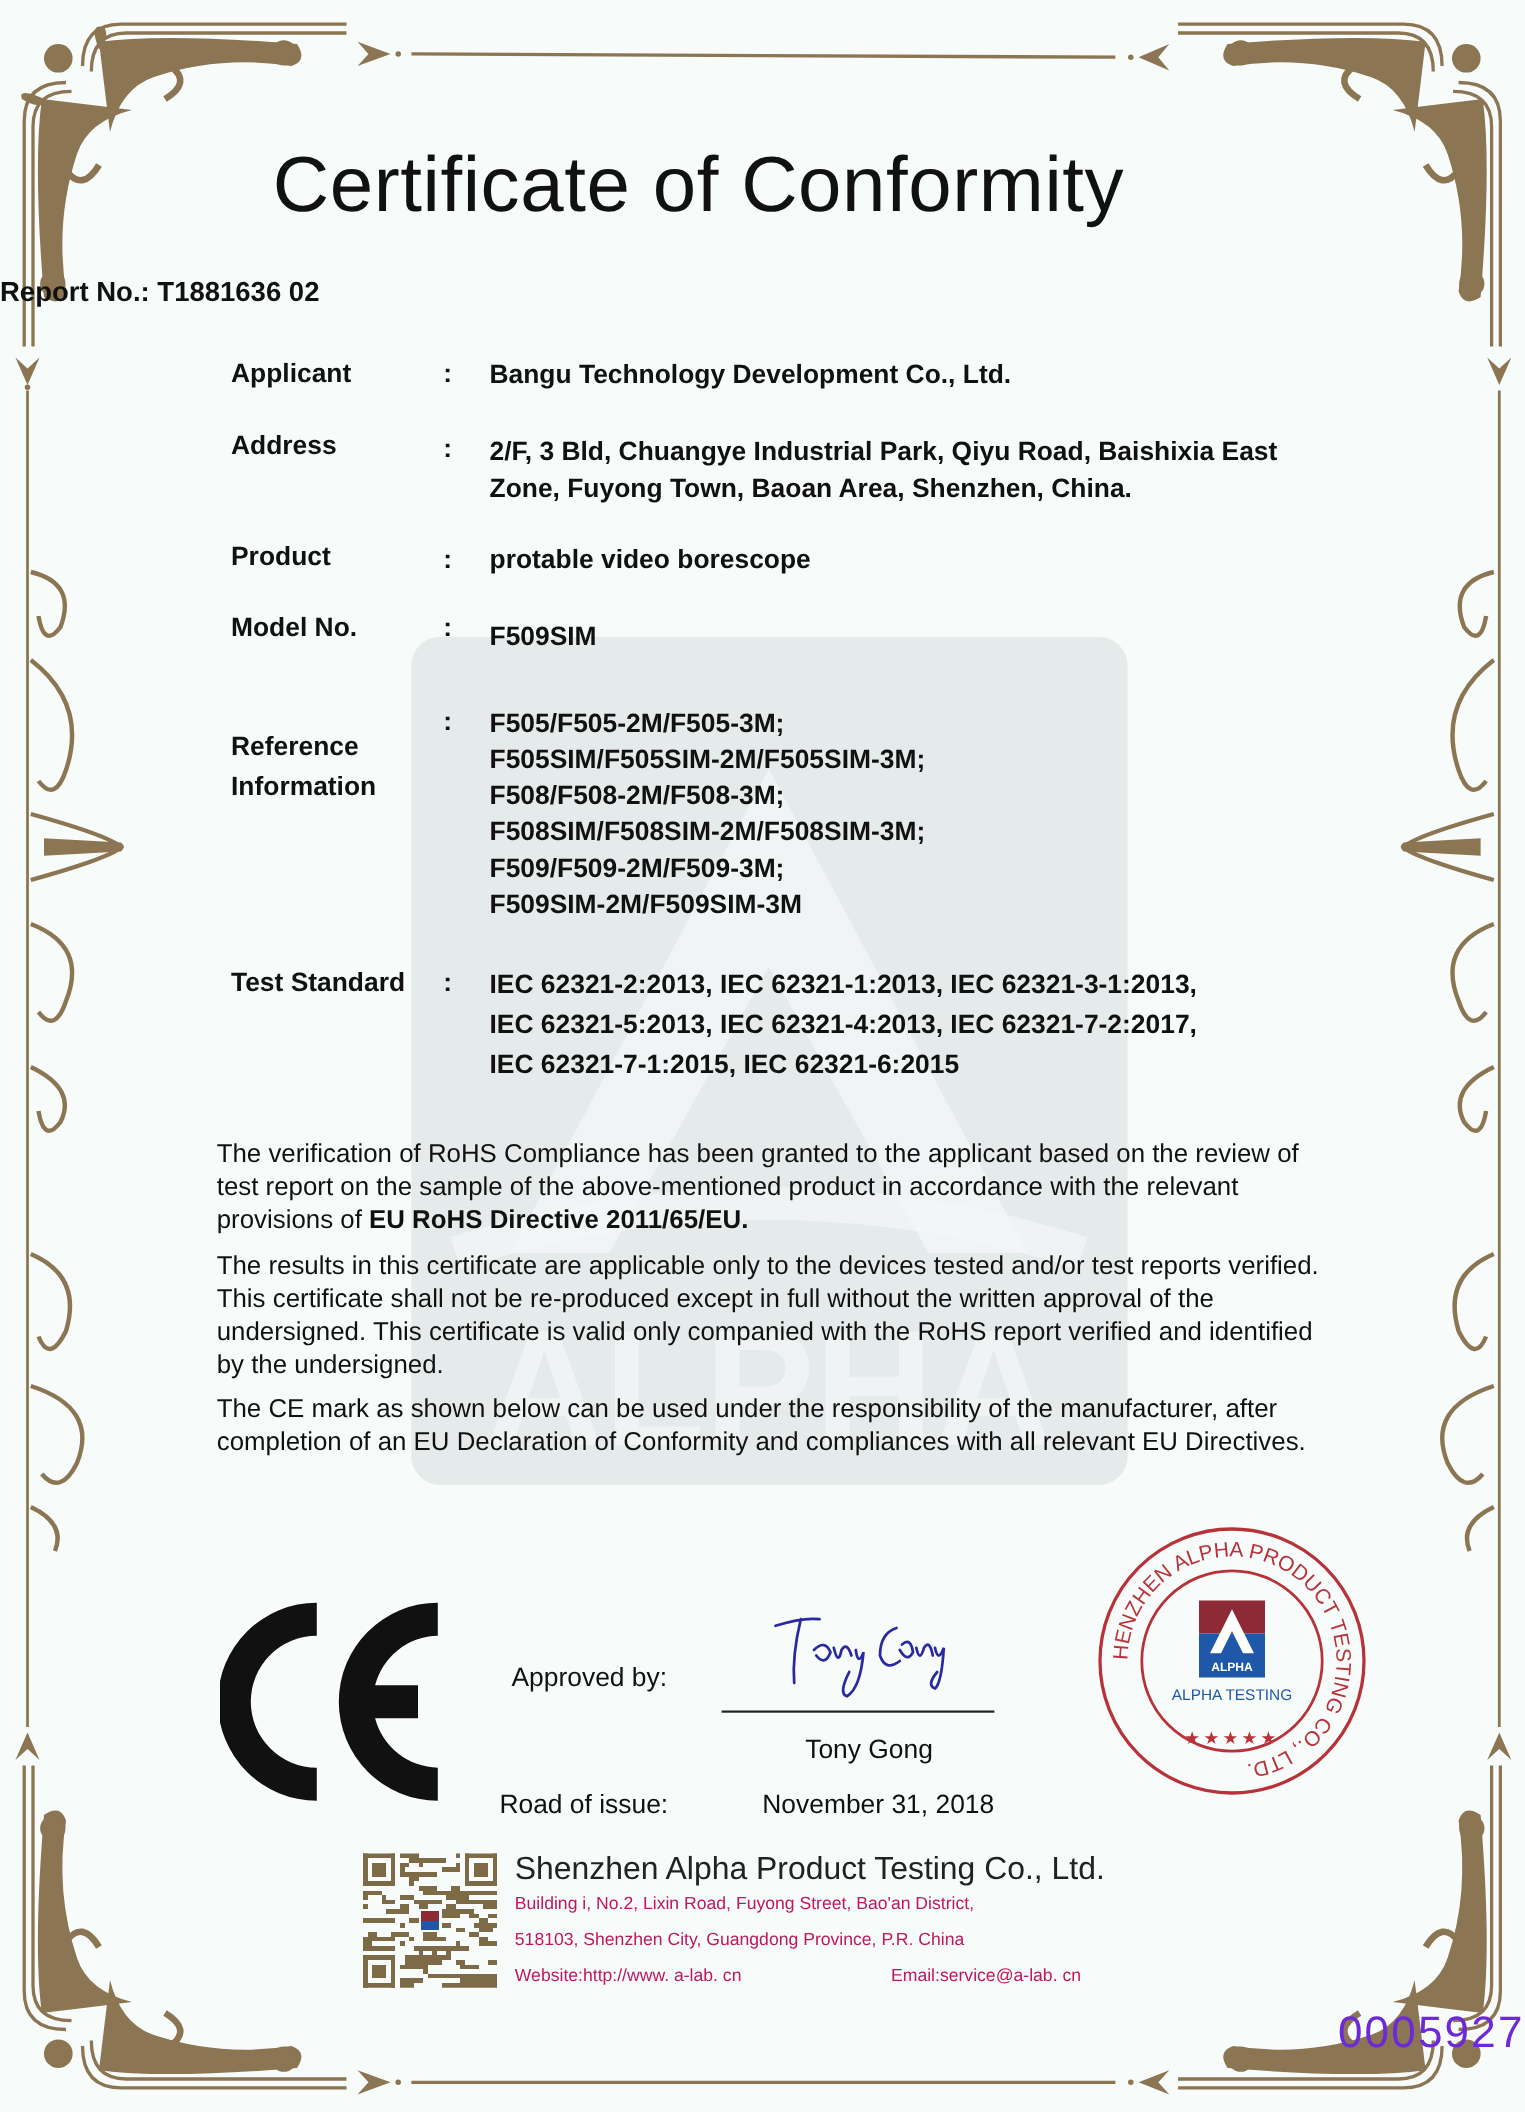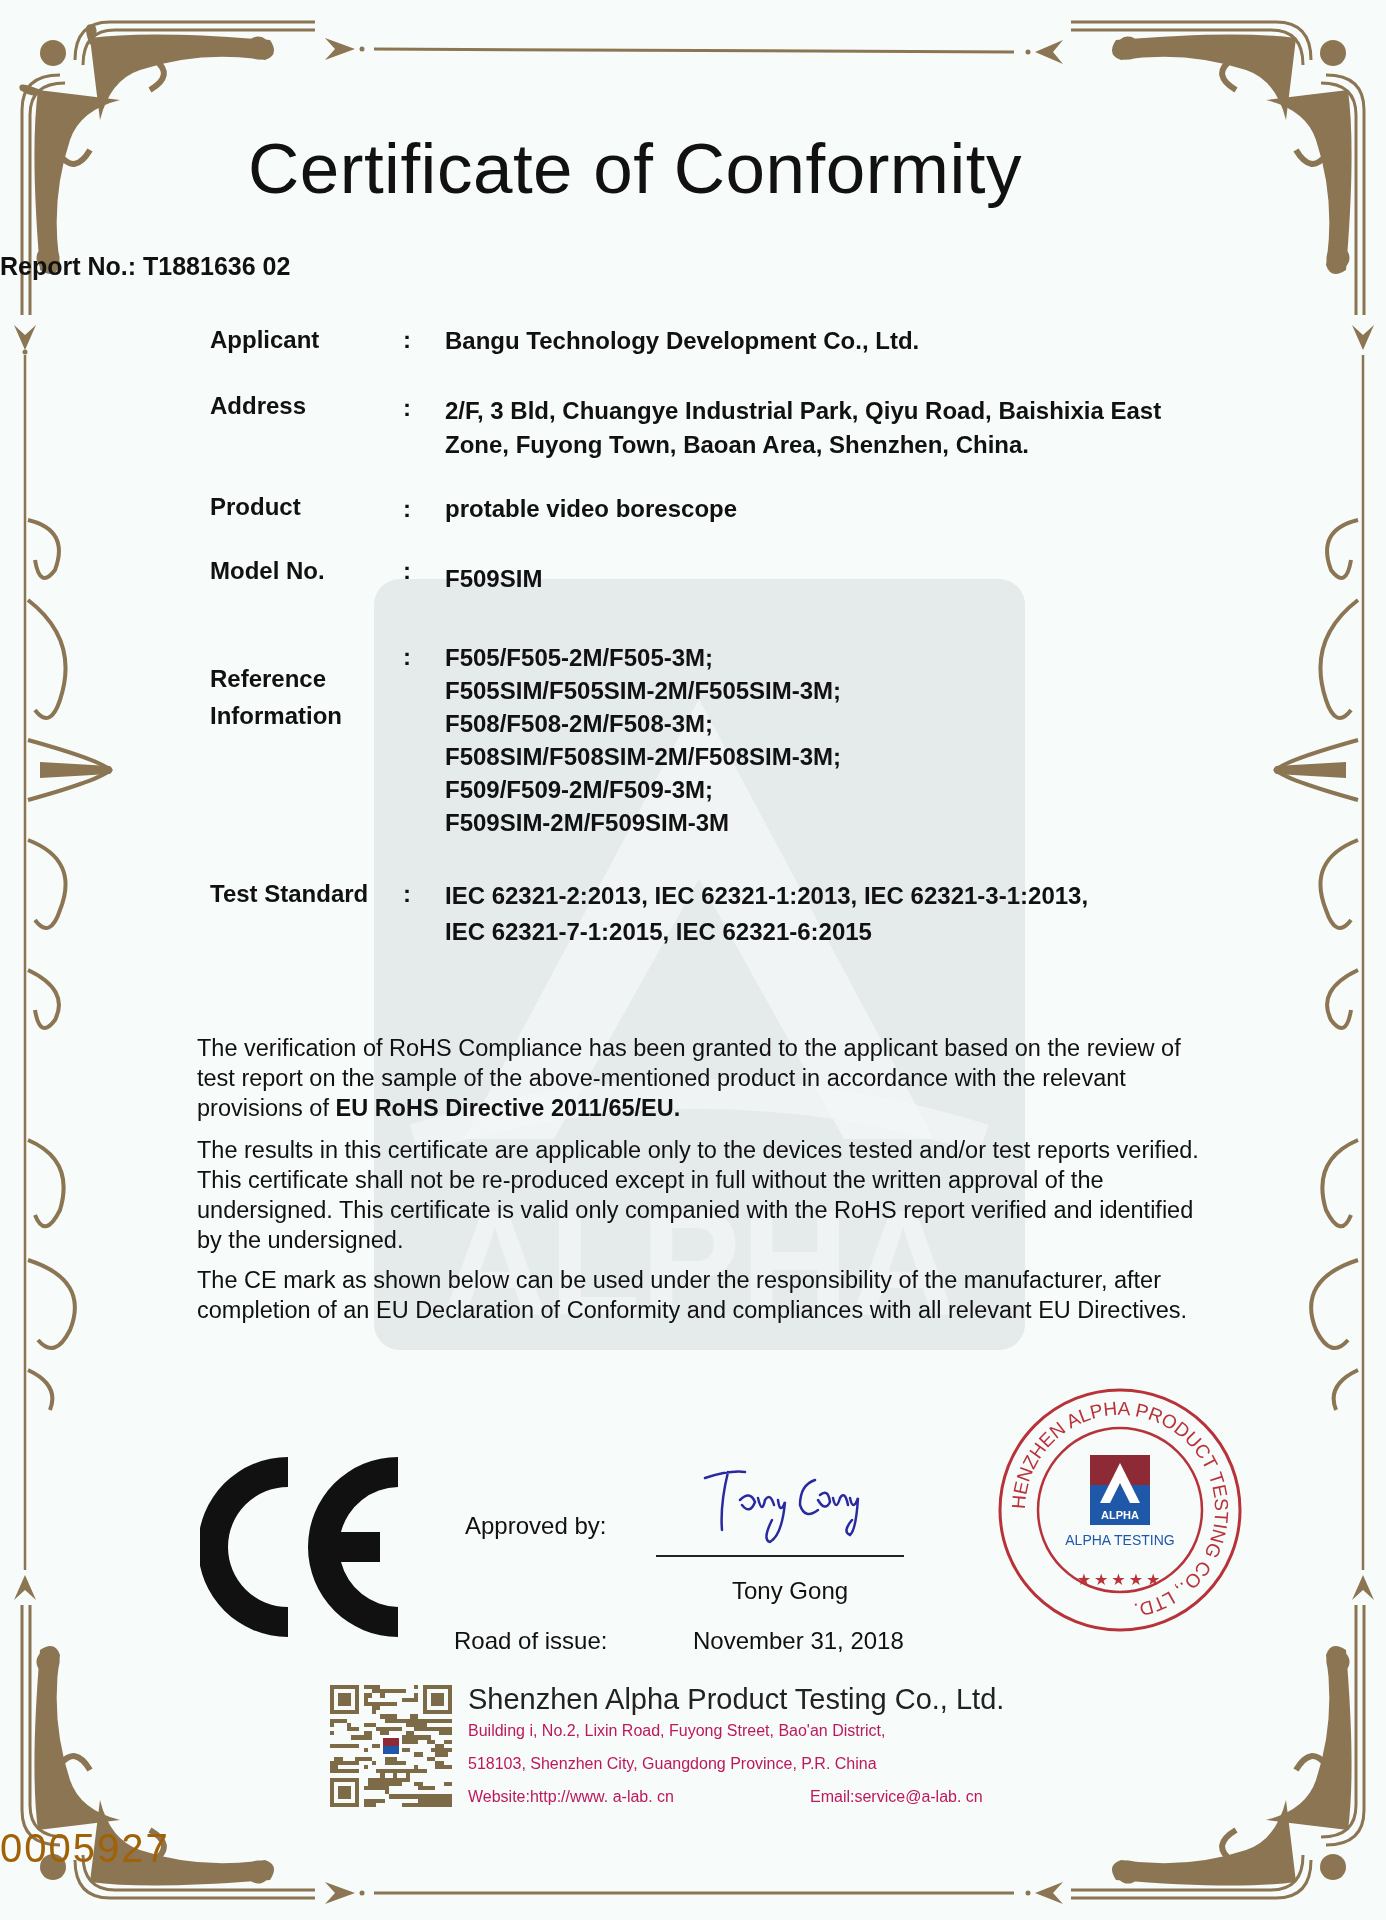--- a/index.html
+++ b/index.html
@@ -25,21 +25,21 @@
   .approved { left:465px; top:1512px; font-size:24px; }
   .sig-line { left:656px; top:1555px; width:248px; height:2px; background:#222; }
   .sig { left:700px; top:1460px; width:180px; height:90px; }
   .signer { left:732px; top:1577px; font-size:24px; }
   .date-lbl { left:454px; top:1627px; font-size:24px; }
   .date-val { left:693px; top:1627px; font-size:24px; }
   .stamp { left:995px; top:1385px; width:250px; height:250px; }
   .qr { left:330px; top:1685px; width:122px; height:122px; }
   .company { left:468px; top:1683px; font-size:29px; color:#222; }
   .addr { left:468px; font-size:16px; color:#be185d;text-align:right; }
-  .serial { left:0; width:1386px; top:1826px; text-align:left; font-size:40px; color:#a16207; letter-spacing:2px; font-family:"Liberation Sans", sans-serif; }
+  .serial { left:0; width:1386px; top:1826px; text-align:right; font-size:40px; color:#6d28d9; letter-spacing:2px; font-family:"Liberation Sans", sans-serif; }
 </style>
 </head>
 <body>
 
 <svg class="ornament" width="1386" height="1920" style="left:0;top:0;">
 
   <line class="gold-s" x1="374" y1="49" x2="1014" y2="52" stroke-width="3"></line>
   <line class="gold-s" x1="374" y1="1893" x2="1014" y2="1893" stroke-width="3"></line>
 
   <path class="gold" d="M325 38 L355 49 L325 60 L335 49 Z"></path>
@@ -159,20 +159,21 @@
   <div>F508/F508-2M/F508-3M;</div>
   <div>F508SIM/F508SIM-2M/F508SIM-3M;</div>
   <div>F509/F509-2M/F509-3M;</div>
   <div>F509SIM-2M/F509SIM-3M</div>
 </div>
 
 <div class="abs lbl" style="top:880px">Test Standard</div>
 <div class="abs colon" style="top:880px">:</div>
 <div class="abs val std" style="top:878px">
   <div>IEC 62321-2:2013, IEC 62321-1:2013, IEC 62321-3-1:2013,</div>
+  <div>IEC 62321-5:2013, IEC 62321-4:2013, IEC 62321-7-2:2017,</div>
   <div>IEC 62321-7-1:2015, IEC 62321-6:2015</div>
 </div>
 
 <div class="abs para" style="top:1033px">
   <span>The verification of RoHS Compliance has been granted to the applicant based on the review of test report on the sample of the above-mentioned product in accordance with the relevant provisions of </span><b>EU RoHS Directive 2011/65/EU.</b>
 </div>
 <div class="abs para" style="top:1135px">The results in this certificate are applicable only to the devices tested and/or test reports verified. This certificate shall not be re-produced except in full without the written approval of the undersigned. This certificate is valid only companied with the RoHS report verified and identified by the undersigned.</div>
 <div class="abs para" style="top:1265px">The CE mark as shown below can be used under the responsibility of the manufacturer, after completion of an EU Declaration of Conformity and compliances with all relevant EU Directives.</div>
 
 <svg class="abs ce" viewBox="0 0 205 205">

